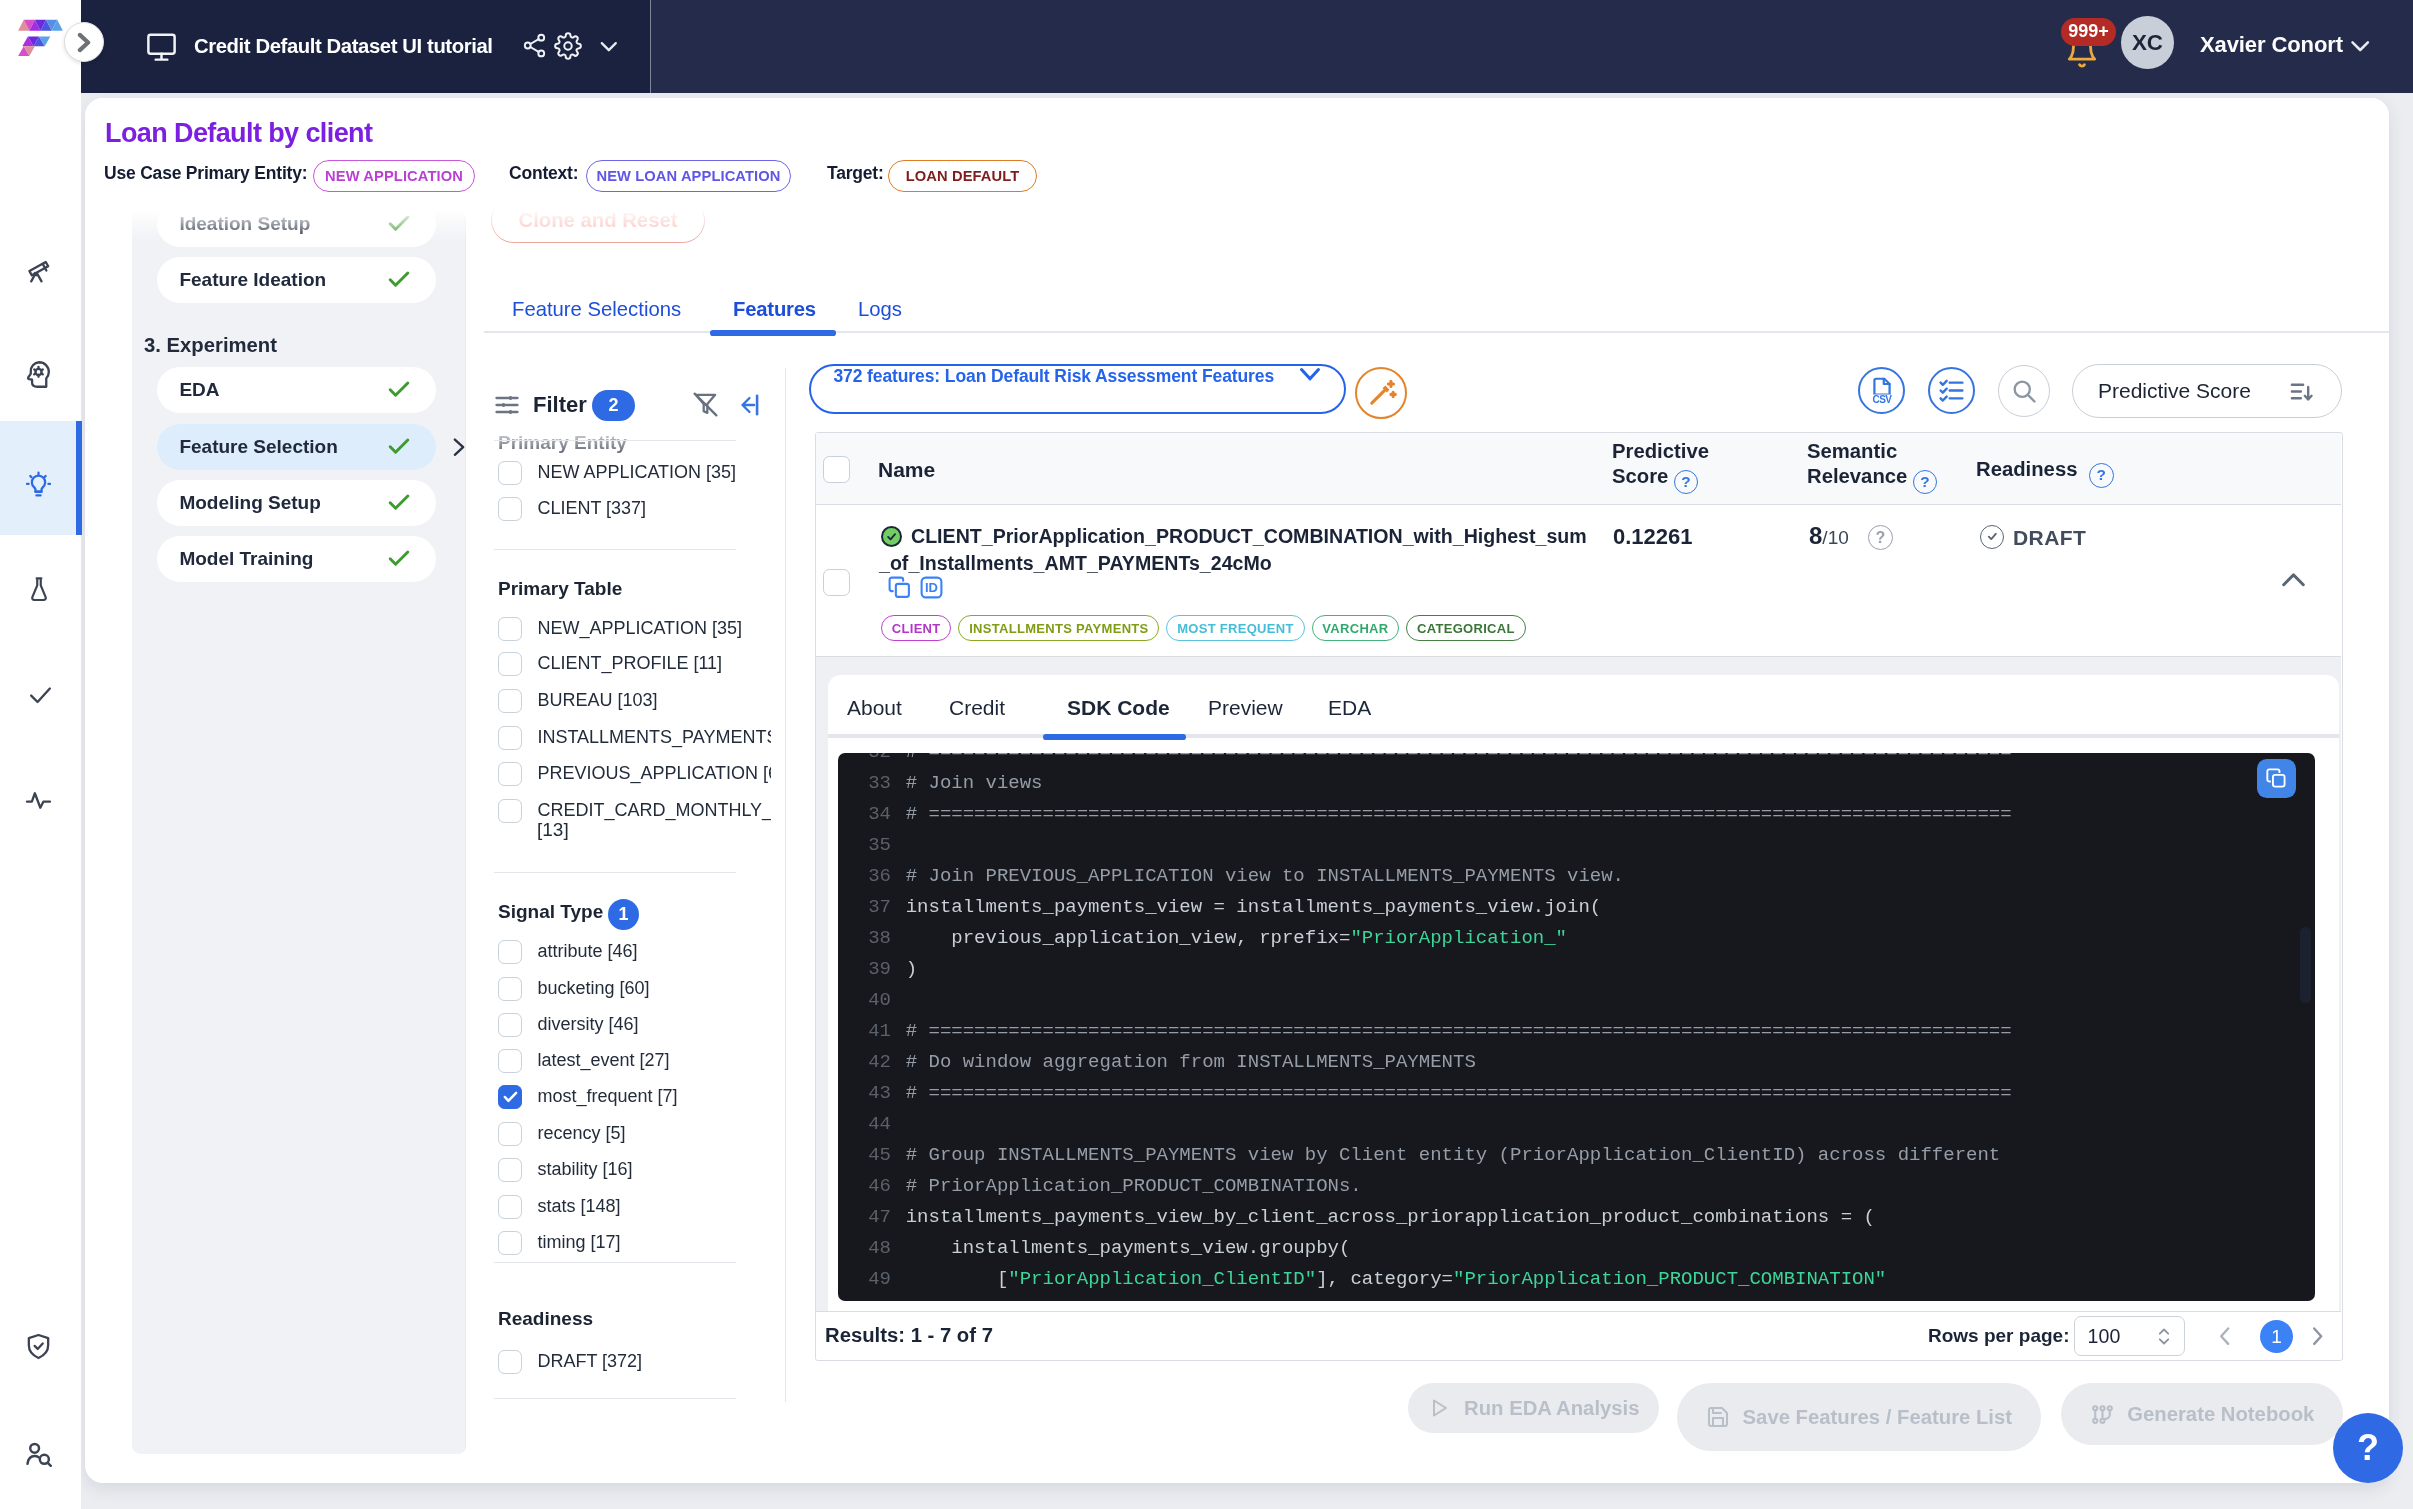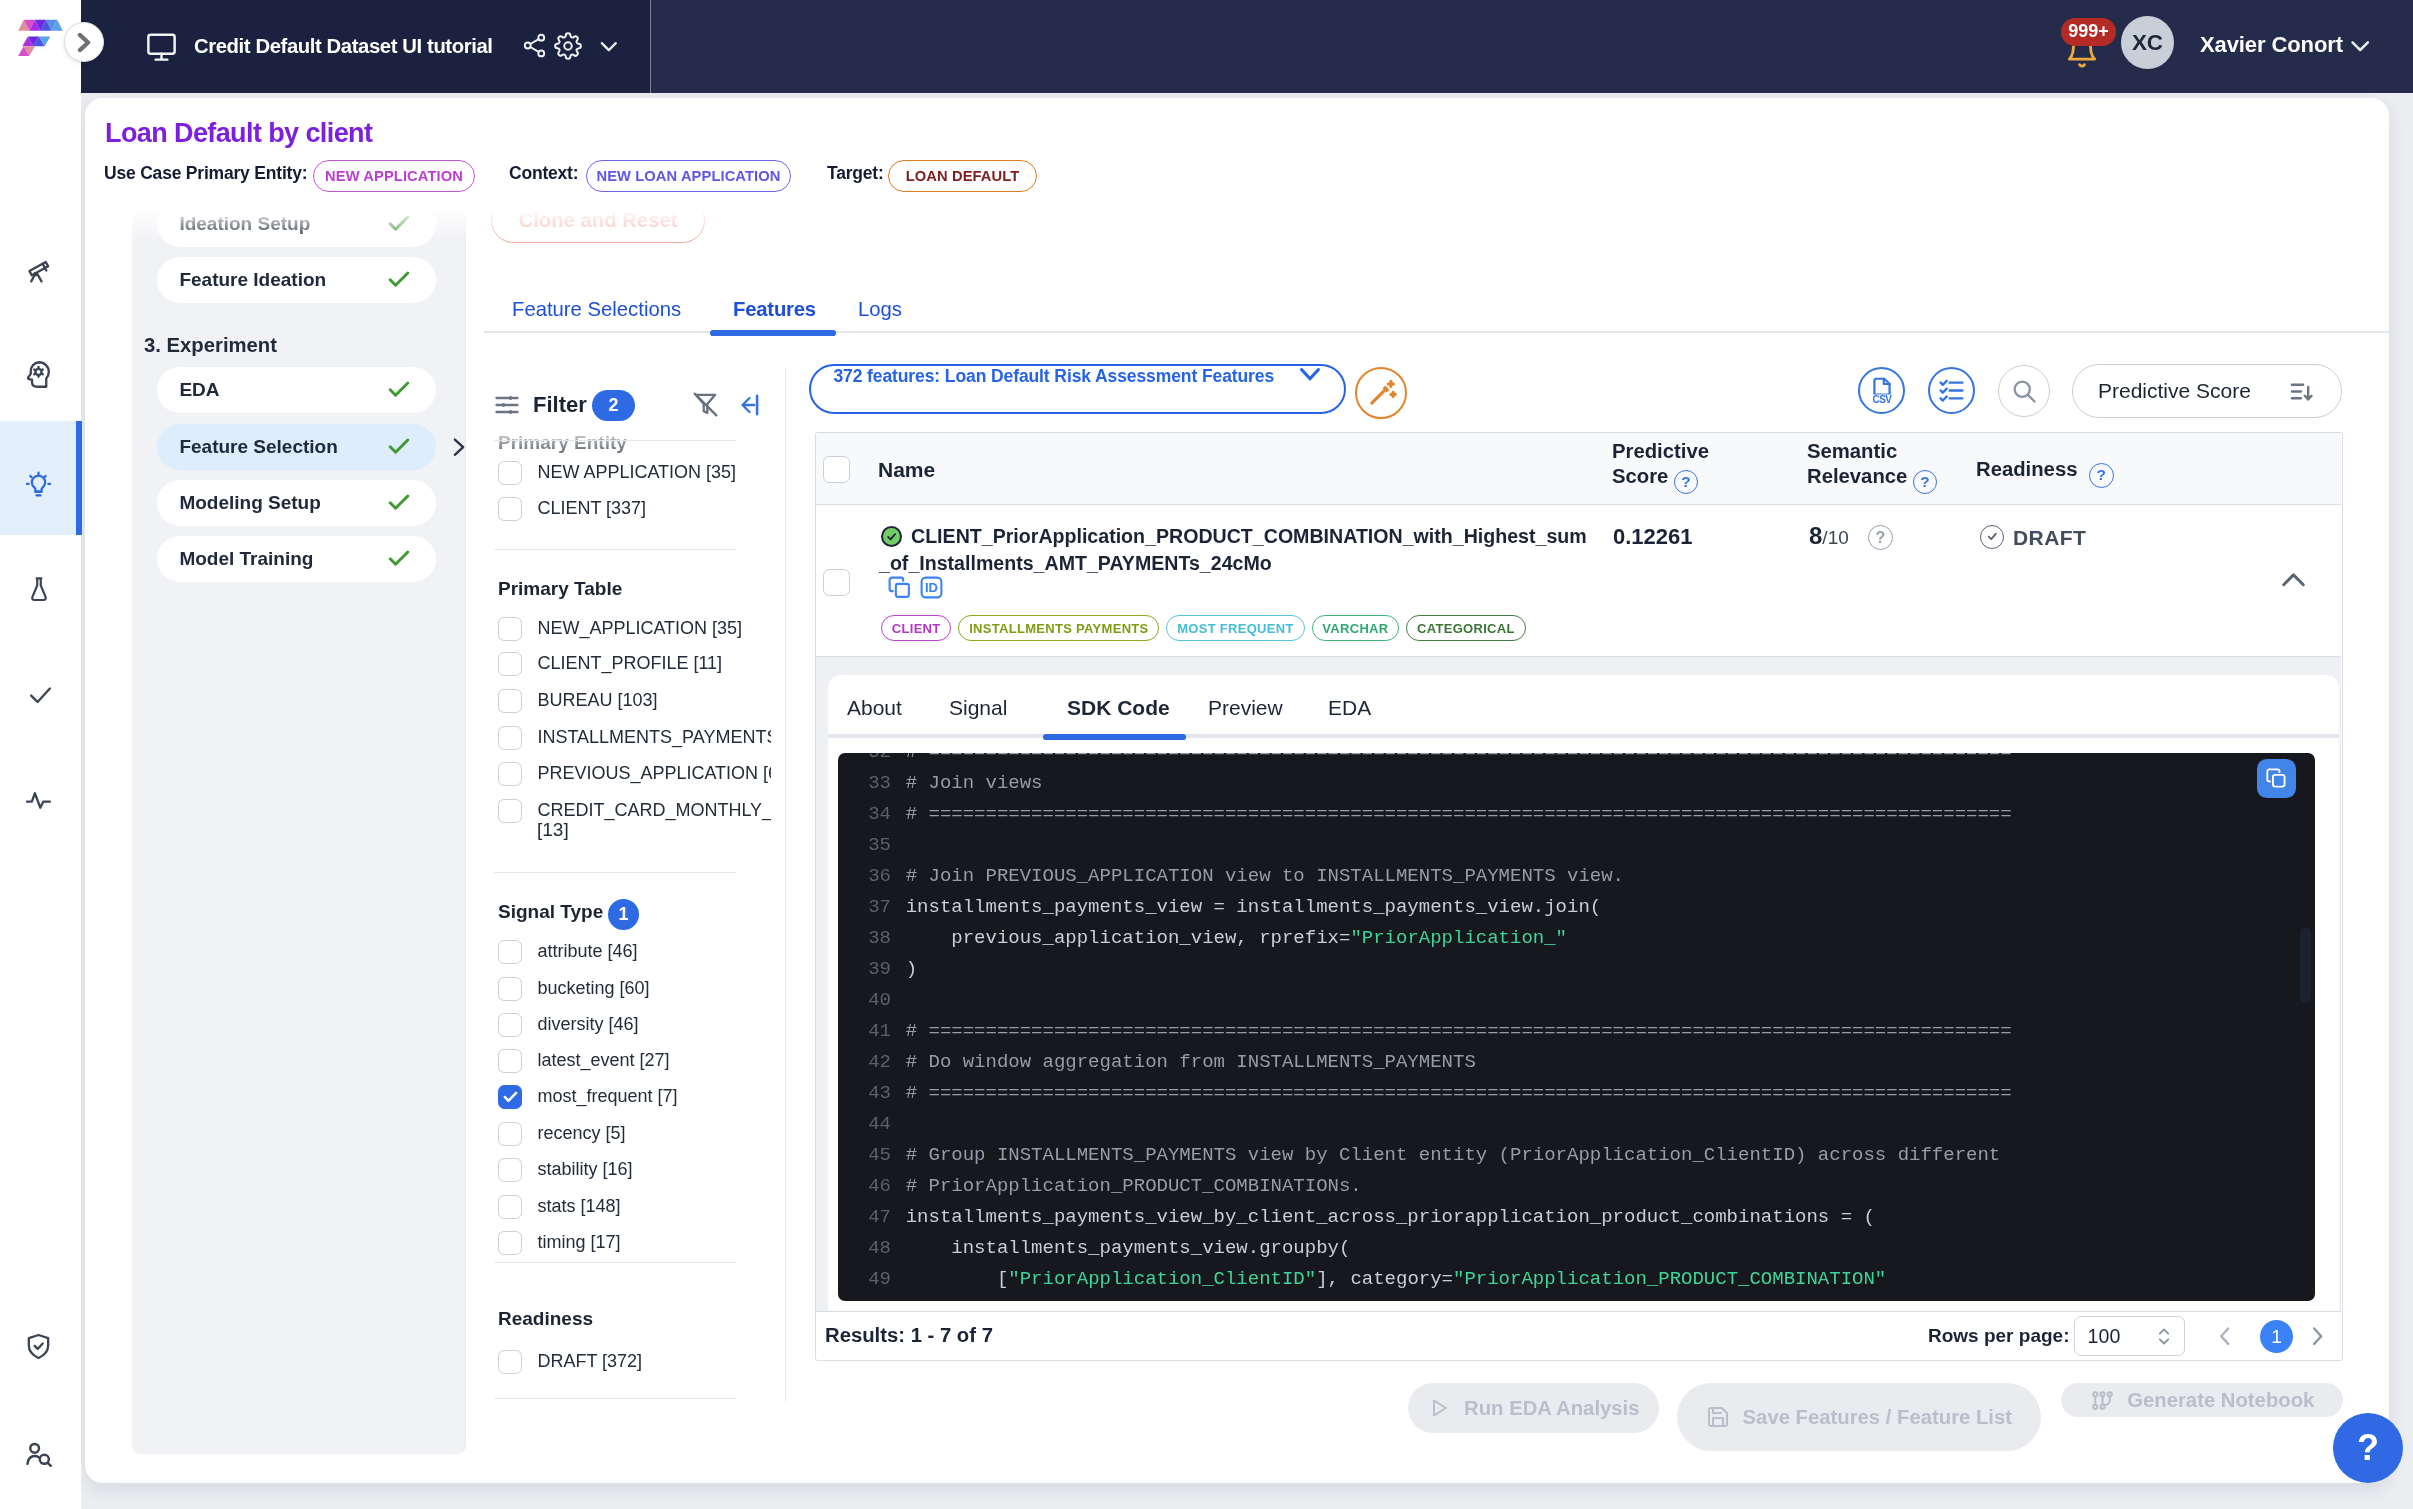--- a/index.html
+++ b/index.html
@@ -383,21 +383,21 @@
  <span class="tagp" style="border-color:#c13fd3;color:#b336c9">CLIENT</span>
  <span class="tagp" style="border-color:#8ba821;color:#7f9c13">INSTALLMENTS PAYMENTS</span>
  <span class="tagp" style="border-color:#59c4dc;color:#45bcd8">MOST FREQUENT</span>
  <span class="tagp" style="border-color:#43b37d;color:#31a96e">VARCHAR</span>
  <span class="tagp" style="border-color:#467f41;color:#3a7535">CATEGORICAL</span>
 </div>
 
 <div class="abs" style="left:816px;top:656px;width:1525px;height:655px;background:#eef0f4;z-index:3;border-top:1.4px solid #d9dde3"></div>
 <div class="abs" style="left:828px;top:675px;width:1511px;height:636px;background:#fff;border-radius:12.6px 12.6px 0 0;z-index:4"></div>
 <div class="abs" style="left:847px;top:696px;font-size:21px;color:#1d2638;z-index:5">About</div>
-<div class="abs" style="left:949px;top:696px;font-size:21px;color:#1d2638;z-index:5">Signal</div>
+<div class="abs" style="left:949px;top:696px;font-size:21px;color:#1d2638;z-index:5">Credit</div>
 <div class="abs" style="left:1067px;top:696px;font-size:21px;color:#1d2638;font-weight:bold;z-index:5">SDK Code</div>
 <div class="abs" style="left:1208px;top:696px;font-size:21px;color:#1d2638;z-index:5">Preview</div>
 <div class="abs" style="left:1328px;top:696px;font-size:21px;color:#1d2638;z-index:5">EDA</div>
 <div class="abs" style="left:828px;top:734px;width:1511px;height:4.2px;background:#e3e6ea;z-index:5"></div>
 <div class="abs" style="left:1043px;top:734px;width:143px;height:5.6px;background:#2e6ae3;border-radius:2.8px;z-index:6"></div>
 
 <div class="abs" style="left:838px;top:753px;width:1477px;height:548px;background:#16181d;border-radius:7px;z-index:5;overflow:hidden">
  <div class="code" style="position:absolute;left:0;top:-16px">
 <div><span class="ln">32</span><span class="lc"><span class="cm"># ===============================================================================================</span></span></div>
 <div><span class="ln">33</span><span class="lc"><span class="cm"># Join views</span></span></div>
@@ -452,21 +452,21 @@
     </svg>
  <span>Run EDA Analysis</span>
 </div>
 <div class="abs btn-dis" style="left:1677px;top:1383px;width:364px;height:68px">
  <svg width="24" height="24" viewBox="0 0 24 24" fill="none" stroke="#b9bfc9" stroke-width="2" stroke-linecap="round" stroke-linejoin="round">
       <path d="M19 21H5a2 2 0 0 1-2-2V5a2 2 0 0 1 2-2h11l5 5v11a2 2 0 0 1-2 2z"></path>
       <path d="M17 21v-8H7v8M7 3v5h8"></path>
     </svg>
  <span>Save Features / Feature List</span>
 </div>
-<div class="abs btn-dis" style="left:2061px;top:1383px;width:282px;height:34px">
+<div class="abs btn-dis" style="left:2061px;top:1383px;width:282px;height:62px">
  <svg width="25" height="25" viewBox="0 0 24 24" fill="none" stroke="#b9bfc9" stroke-width="2" stroke-linecap="round" stroke-linejoin="round">
       <circle cx="5" cy="6" r="2"></circle>
       <circle cx="12" cy="6" r="2"></circle>
       <circle cx="19" cy="6" r="2"></circle>
       <circle cx="5" cy="18" r="2"></circle>
       <circle cx="12" cy="18" r="2"></circle>
       <path d="M5 8v8M12 8v8M19 8v4a4 4 0 0 1-4 4h-1"></path>
     </svg>
  <span>Generate Notebook</span>
 </div>

